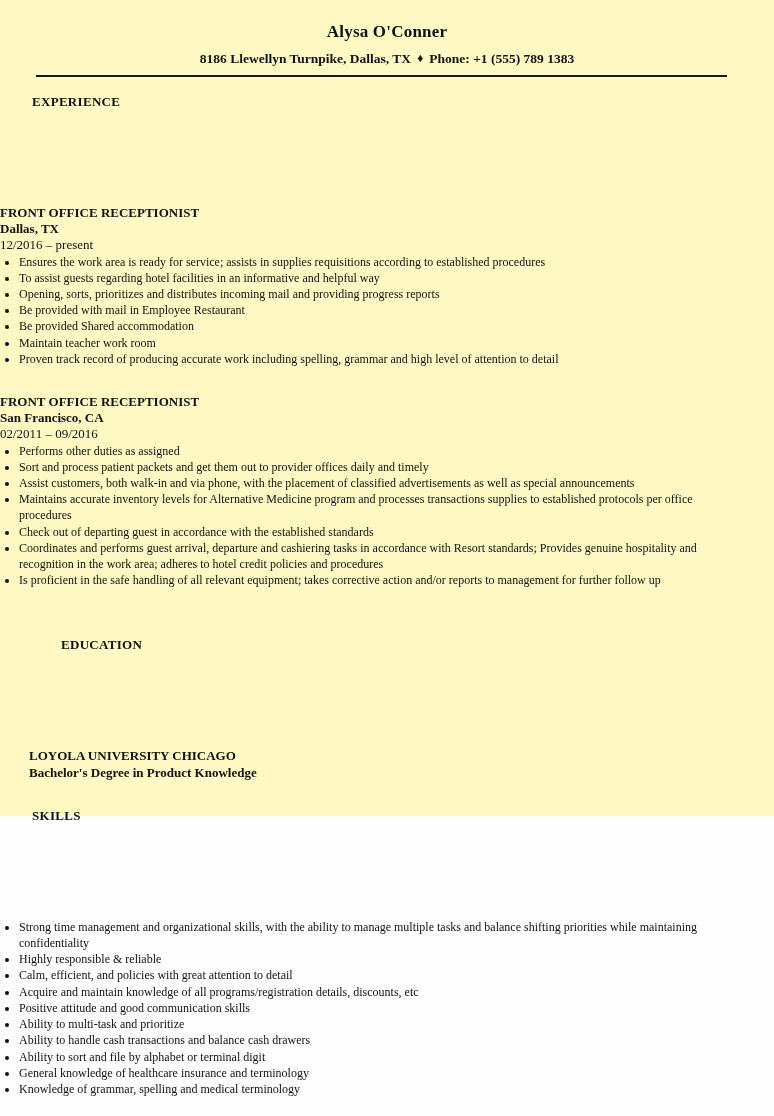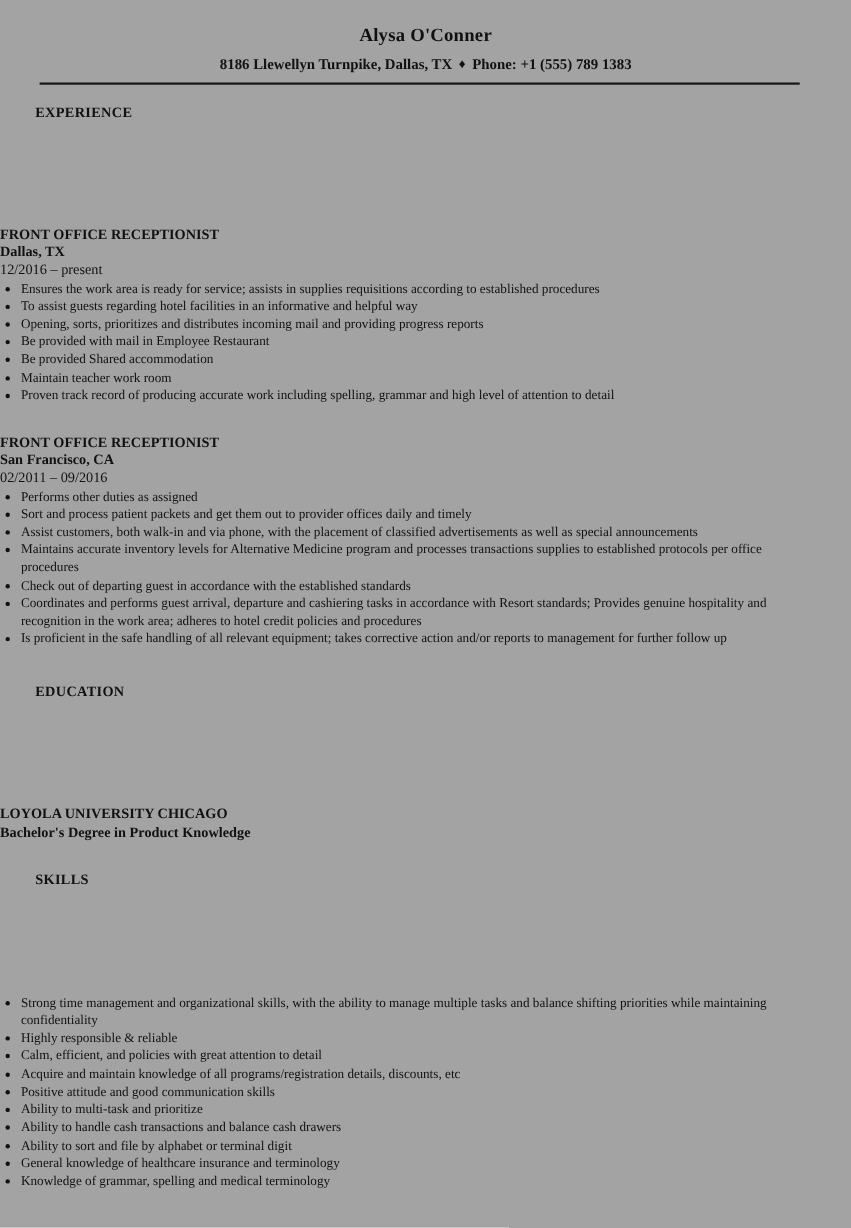--- a/index.html
+++ b/index.html
@@ -7,22 +7,22 @@
   body {
     width: 774px;
     height: 1116px;
     font-family: "Liberation Serif", "DejaVu Serif", serif;
     color: #111;
     position: relative;
     overflow: hidden;
   }
   .page {
     width: 774px;
-    height: 1116px;
-    background: #a3a3a3;
+    height: 816px;
+    background: #fef9c3;
     padding-top: 22px;
   }
   .doc-header { text-align: center; }
   .doc-name {
     font-size: 17px;
     font-weight: bold;
     letter-spacing: 0.2px;
   }
   .doc-contact {
     margin-top: 9px;
@@ -54,21 +54,21 @@
     letter-spacing: 0.3px;
     padding-top: 1px;
   }
   .section-content {
     flex: 1;
     padding-right: 46px;
     font-size: 13px;
     line-height: 16.2px;
   }
   .section-experience { margin-top: 16px; }
-  .section-education  { margin-top: 32px; }
+  .section-education  { margin-top: 48px; padding-left: 29px; }
   .section-skills     { margin-top: 26px; }
   .job + .job { margin-top: 27px; }
   .job-title, .job-location, .school-name, .degree {
     font-weight: bold;
     font-size: 13px;
     line-height: 16.2px;
   }
   .job-dates { font-size: 13px; line-height: 16.2px; }
   ul.bullets {
     margin: 0;

